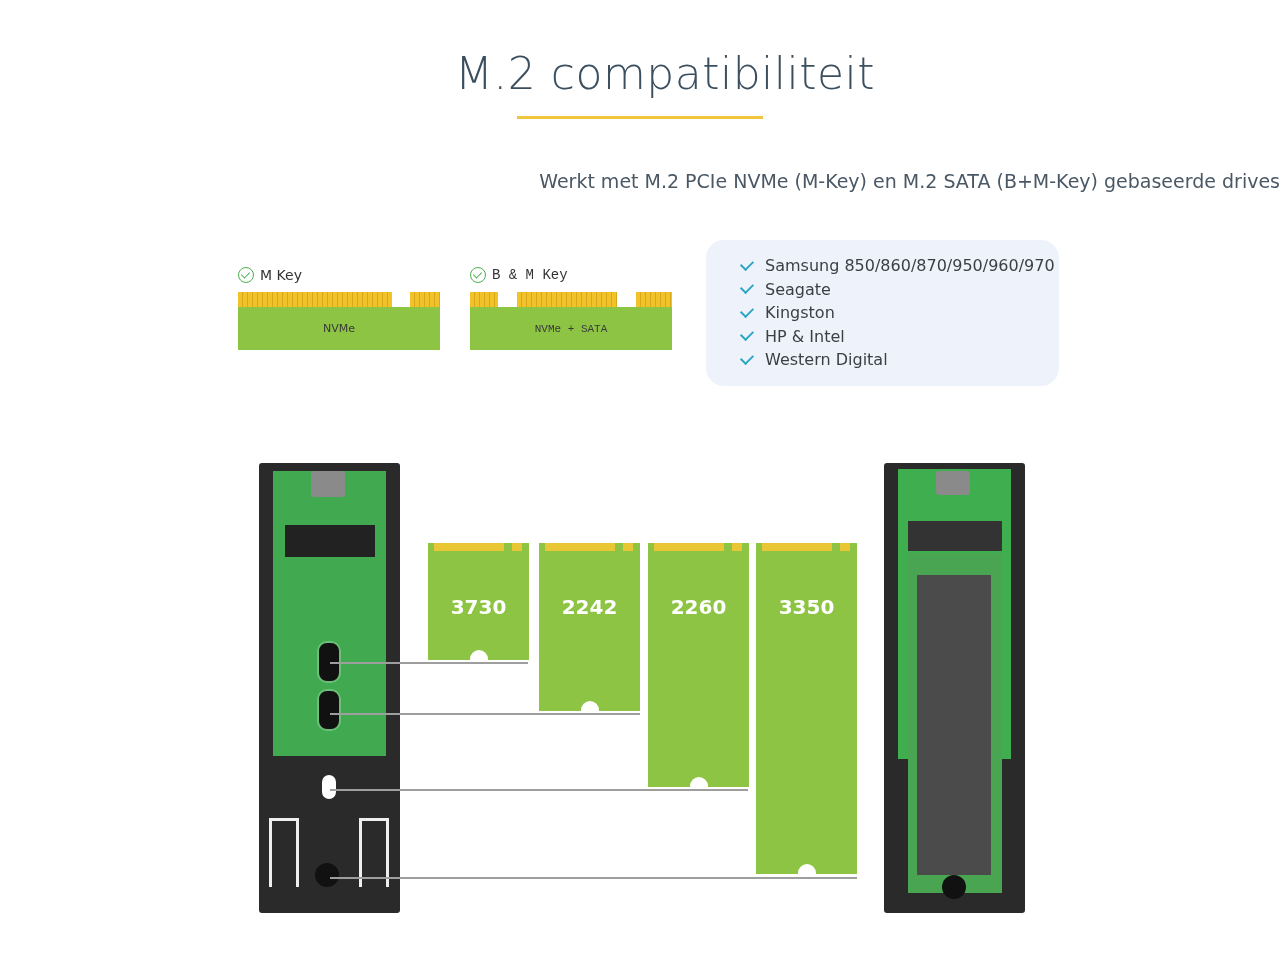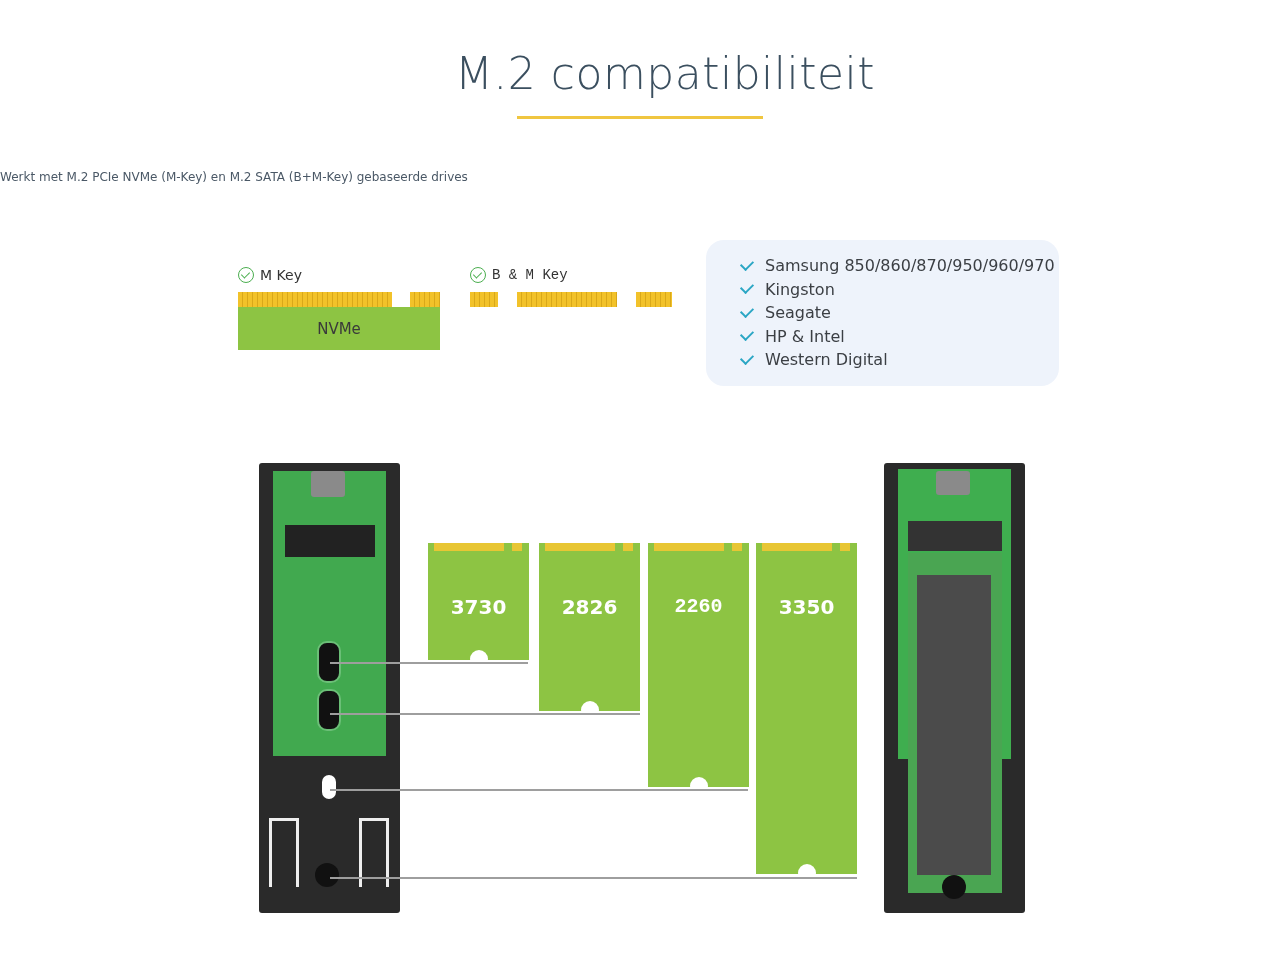--- a/index.html
+++ b/index.html
@@ -1,30 +1,30 @@
 <!DOCTYPE html>
 <html><head>
   <meta charset="utf-8">
   <style>
     html, body { margin:0; padding:0; }
     body { width:1280px; height:960px; background:#ffffff; position:relative; overflow:hidden;
            font-family:"DejaVu Sans", sans-serif; color:#3d4e5c; }
     .abs { position:absolute; }
     #title { left:0; width:1280px; top:48px; text-align:center; font-size:44px; font-weight:300; color:#3b4f5f; letter-spacing:0.5px;padding-left:25px; }
     #underline { left:517px; top:116px; width:246px; height:3px; background:#f0c640; }
-    #subtitle { left:0; width:1280px; top:170px; text-align:left; font-size:12px; color:#4a5866; }
+    #subtitle { left:0; width:1280px; top:170px; text-align:right; font-size:19px; color:#4a5866; }
 
     .keycard { top:264px; width:202px; }
     .keycard .head { display:flex; align-items:center; gap:6px; font-size:14px; color:#333; height:22px; }
     .check-circle { width:16px; height:16px; border:1.6px solid #4caf50; border-radius:50%; box-sizing:border-box; position:relative; }
     .check-circle::after { content:""; position:absolute; left:4px; top:2px; width:4px; height:7px; border:solid #4caf50; border-width:0 1.6px 1.6px 0; transform:rotate(45deg); }
     .board { position:relative; width:202px; height:58px; margin-top:6px; }
     .board .pins { position:absolute; top:0; height:15px;
       background: repeating-linear-gradient(90deg, #f2c22a 0 4px, #d9a81a 4px 5px); }
-    .board .body { position:absolute; top:15px; left:0; right:0; bottom:0; background:#8dc443; display:flex; align-items:center; justify-content:center; font-size:15px; color:#3a3a3a; }
+    .board .body { position:absolute; top:15px; left:0; right:0; bottom:0; background:#8dc443; display:flex; align-items:center; justify-content:center; font-size:11px; color:#3a3a3a; }
 
     #brands { left:706px; top:240px; width:336px; height:146px; background:#eef3fb; border-radius:18px;padding-left:17px; }
     #brands ul { list-style:none; margin:0; padding:14px 0 0 18px; }
     #brands li { display:flex; align-items:center; height:23.5px; font-size:16px; color:#3b3f44; }
     .tick { width:10px; height:6px; border:solid #2aa6c4; border-width:0 0 2.5px 2.5px; transform:rotate(-45deg); margin-right:12px; margin-top:-4px; }
 
     .encl { background:#2a2a2a; border-radius:3px; }
     .pcb { background:#3fae4f; position:absolute; }
     .ssd { position:absolute; background:#8dc443; }
     .ssd .edge { position:absolute; top:0; height:8px; background:#e8c634; }
@@ -53,36 +53,37 @@
 
 <div class="abs keycard" style="left:470px;font-family:Liberation Mono, monospace;">
   <div class="head">
     <span class="check-circle"></span>
     <span>B &amp; M Key</span>
   </div>
   <div class="board">
     <div class="pins" style="left:0;width:28px;"></div>
     <div class="pins" style="left:47px;width:100px;"></div>
     <div class="pins" style="left:166px;width:36px;"></div>
+    <div class="body">NVMe + SATA</div>
   </div>
 </div>
 
 <div id="brands" class="abs">
   <ul>
     <li>
         <span class="tick"></span>
         <span>Samsung 850/860/870/950/960/970</span>
       </li>
     <li>
         <span class="tick"></span>
-        <span>Kingston</span>
+        <span>Seagate</span>
       </li>
     <li>
         <span class="tick"></span>
-        <span>Seagate</span>
+        <span>Kingston</span>
       </li>
     <li>
         <span class="tick"></span>
         <span>HP &amp; Intel</span>
       </li>
     <li>
         <span class="tick"></span>
         <span>Western Digital</span>
       </li>
   </ul>
@@ -102,24 +103,24 @@
 
 <div class="ssd" style="left:428px;top:543px;width:101px;height:117px;">
   <div class="edge" style="left:6px;width:70px;"></div>
     <div class="edge" style="left:84px;width:10px;"></div>
   <div class="label">3730</div>
   <div class="hole"></div>
 </div>
 <div class="ssd" style="left:539px;top:543px;width:101px;height:168px;">
   <div class="edge" style="left:6px;width:70px;"></div>
     <div class="edge" style="left:84px;width:10px;"></div>
-  <div class="label">2826</div>
+  <div class="label">2242</div>
   <div class="hole"></div>
 </div>
-<div class="ssd" style="left:648px;top:543px;width:101px;height:244px;font-family:Liberation Mono, monospace;">
+<div class="ssd" style="left:648px;top:543px;width:101px;height:244px;">
   <div class="edge" style="left:6px;width:70px;"></div>
     <div class="edge" style="left:84px;width:10px;"></div>
   <div class="label">2260</div>
   <div class="hole"></div>
 </div>
 <div class="ssd" style="left:756px;top:543px;width:101px;height:331px;">
   <div class="edge" style="left:6px;width:70px;"></div>
     <div class="edge" style="left:84px;width:10px;"></div>
   <div class="label">3350</div>
   <div class="hole"></div>

